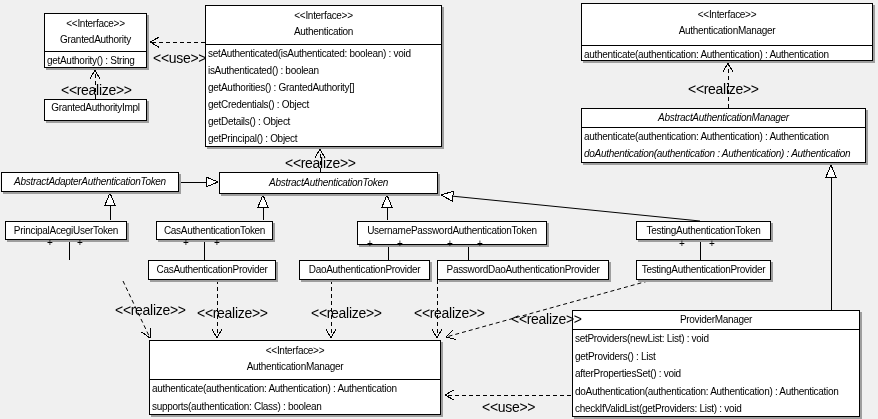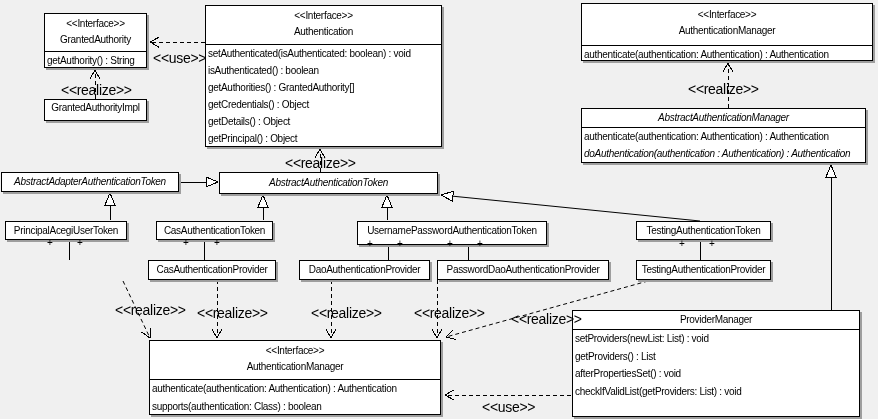--- a/index.html
+++ b/index.html
@@ -146,20 +146,21 @@
     </div>
     <div class="row" style="line-height:18px;">authenticate(authentication: Authentication) : Authentication</div>
     <div class="row" style="line-height:18px;">supports(authentication: Class) : boolean</div>
   </div>
 
   <div class="box" style="left:572px;top:310px;width:288px;height:107px;">
     <div class="hd1" style="height:18px;line-height:18px;">ProviderManager</div>
     <div class="row" style="line-height:17.5px;">setProviders(newList: List) : void</div>
     <div class="row" style="line-height:17.5px;">getProviders() : List</div>
     <div class="row" style="line-height:17.5px;">afterPropertiesSet() : void</div>
+    <div class="row" style="line-height:17.5px;">doAuthentication(authentication: Authentication) : Authentication</div>
     <div class="row" style="line-height:17.5px;">checkIfValidList(getProviders: List) : void</div>
   </div>
 
   <span class="lbl" style="left:153px;top:50px;">&lt;&lt;use&gt;&gt;</span>
   <span class="lbl" style="left:61px;top:82px;">&lt;&lt;realize&gt;&gt;</span>
   <span class="lbl" style="left:285px;top:155px;">&lt;&lt;realize&gt;&gt;</span>
   <span class="lbl" style="left:688px;top:81px;">&lt;&lt;realize&gt;&gt;</span>
   <span class="lbl" style="left:115px;top:302px;">&lt;&lt;realize&gt;&gt;</span>
   <span class="lbl" style="left:197px;top:305px;">&lt;&lt;realize&gt;&gt;</span>
   <span class="lbl" style="left:311px;top:305px;">&lt;&lt;realize&gt;&gt;</span>

